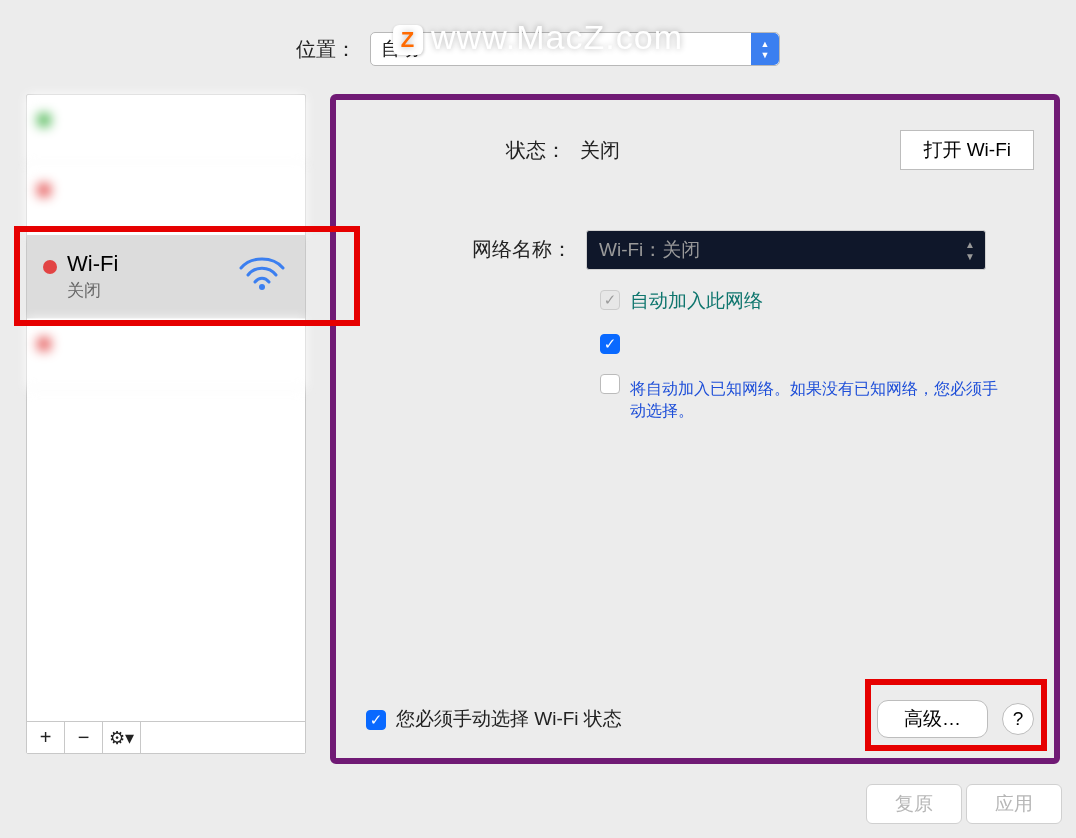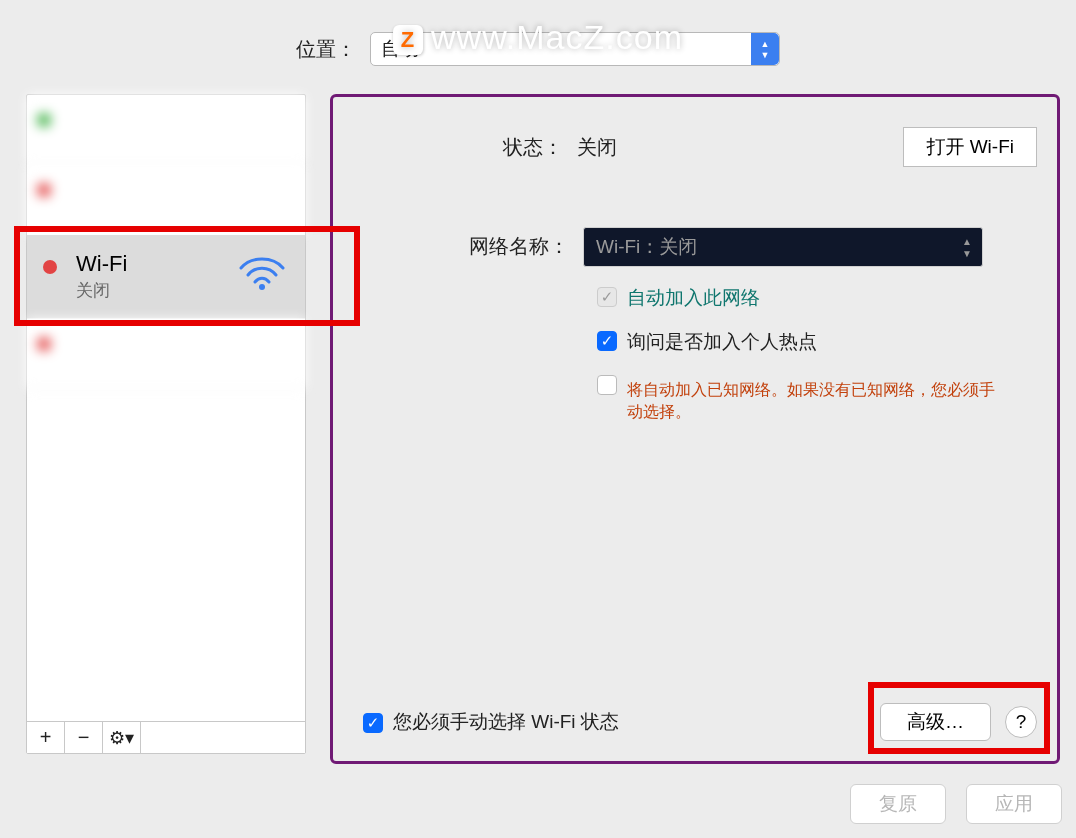--- a/index.html
+++ b/index.html
@@ -99,21 +99,20 @@
       padding: 8px 10px;
       position: relative;
       filter: blur(6px);
       background: #fff;
     }
     .sidebar-item.wifi {
       filter: none;
       background: #dcdcdc;
       height: 84px;
       padding-left: 16px;
-      gap: 9px;
     }
     .status-dot {
       width: 14px;
       height: 14px;
       border-radius: 50%;
       margin-right: 10px;
       margin-top: -20px;
     }
     .green-dot { background: #3cb043; }
     .red-dot { background: #e24444; }
@@ -156,21 +155,21 @@
       cursor: pointer;
     }
     .sb-btn.gear { font-size: 18px; }
     .main-panel {
       position: absolute;
       left: 330px;
       top: 94px;
       width: 730px;
       height: 670px;
       background: #ececec;
-      border: 3px solid #701a75;
+      border: 6px solid #701a75;
       border-radius: 6px;
       padding: 30px 20px 20px 30px;
     }
     .status-row {
       display: flex;
       align-items: center;
       margin-bottom: 60px;
       padding-left: 140px;
     }
     .status-label { font-size: 20px; margin-right: 14px; }
@@ -247,21 +246,21 @@
       font-size: 15px;
     }
     .checkbox.disabled {
       background: #e7e7e7;
       color: #9a9a9a;
       border-color:#ccc;
     }
     .cb-text.disabled { color: #0f766e; }
     .cb-desc {
       font-size: 16px;
-      color: #c2410c;
+      color: #1d4ed8;
       margin-top: 6px;
       max-width: 380px;
       line-height: 1.4;
     }
     .bottom-row {
       position: absolute;
       bottom: 20px;
       left: 30px;
       right: 20px;
       display: flex;
@@ -275,21 +274,21 @@
     }
     .bottom-right {
       margin-left: auto;
       display: flex;
       align-items: center;
       gap: 14px;
     }
     .adv-btn {
       background: #fff;
       border: 1px solid #bdbdbd;
-      border-radius: 6px;
+      border-radius: 11px;
       padding: 5px 26px;
       font-size: 19px;
       cursor: pointer;
     }
     .help-btn {
       width: 32px; height: 32px;
       border-radius: 50%;
       border: 1px solid #bdbdbd;
       background: #fff;
       display:flex;
@@ -305,21 +304,21 @@
       width: 182px;
       height: 72px;
       border: 6px solid #e60000;
       pointer-events: none;
     }
     .footer-btns {
       position: absolute;
       bottom: 14px;
       right: 14px;
       display: flex;
-      gap: 20px;
+      gap: 4px;
     }
     .footer-btn {
       background: #fff;
       border: 1px solid #d0d0d0;
       border-radius: 6px;
       padding: 6px 28px;
       font-size: 19px;
       color: #b6b6b6;
       cursor: default;
     }
@@ -397,21 +396,20 @@
     </div>
   </div>
 
   <div class="cb-group">
     <div class="cb-row">
       <span class="checkbox checked disabled">✓</span>
       <span class="cb-text disabled">自动加入此网络</span>
     </div>
     <div class="cb-row">
       <span class="checkbox checked">✓</span>
-      <span class="cb-text">询问是否加入个人热点</span>
     </div>
     <div class="cb-row" style="margin-bottom:4px">
       <span class="checkbox"></span>
       <div>
         <div class="cb-desc">将自动加入已知网络。如果没有已知网络，您必须手动选择。</div>
       </div>
     </div>
   </div>
 
   <div class="bottom-row">

